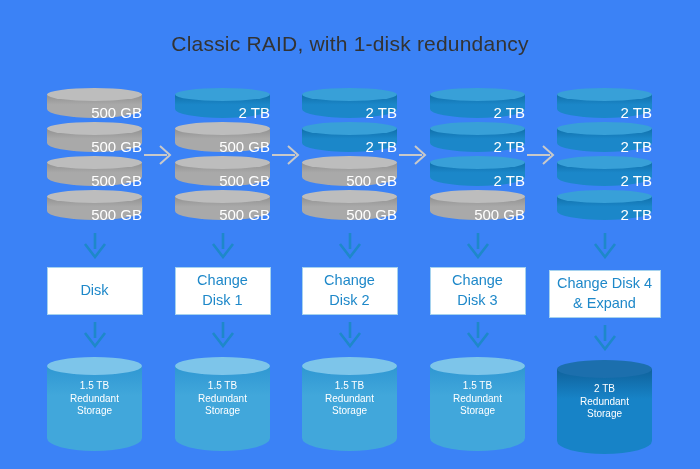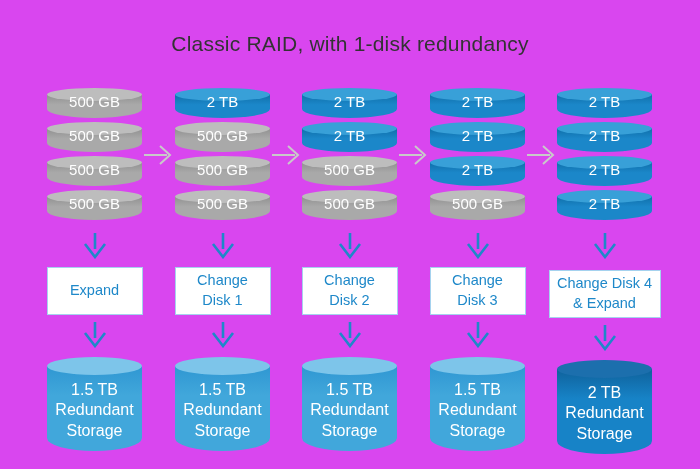--- a/index.html
+++ b/index.html
@@ -1,19 +1,19 @@
 <!DOCTYPE html>
 <html><head>
 <meta charset="utf-8">
 <style>
   html,body { margin:0; padding:0; background:#ffffff; }
   #canvas {
     position:relative;
     width:700px; height:469px;
-    background:#d946ef;
+    background:#3b82f6;
     font-family:"Liberation Sans", sans-serif;
     overflow:hidden;
   }
   .title {
     position:absolute; top:32px; left:0; width:700px;
     text-align:center;
     font-size:21px; color:#333333;
     letter-spacing:0.2px;
   }
   
@@ -34,22 +34,22 @@
   }
   .disk::before {
     content:""; position:absolute; top:0; left:0; right:0; height:13px;
     border-radius:50%; z-index:2;
   }
   .disk .disk-body {
     position:absolute; top:6px; left:0; right:0; bottom:0;
     border-radius:0 0 50% 50% / 0 0 9px 9px;
   }
   .disk .disk-label {
-    position:absolute; top:5px; left:0; width:100%;
-    text-align:center; color:#ffffff; font-size:15px; z-index:3;
+    position:absolute; top:16px; left:0; width:100%;
+    text-align:right; color:#ffffff; font-size:15px; z-index:3;
   }
   .disk--gray::before { background:#bdbdbd; }
   .disk--gray .disk-body { background:linear-gradient(180deg,#8f8f8f 0%,#a9a9a9 45%); }
   .disk--blue::before { background:#38a0d8; }
   .disk--blue .disk-body { background:linear-gradient(180deg,#0f6ea8 0%,#1b87c9 45%); }
 
   
   .down-arrow { flex:none; display:block; }
   .down-arrow--top { margin-top:8px; }
   .down-arrow--bottom { margin-top:6px; }
@@ -81,21 +81,21 @@
   .store::before {
     content:""; position:absolute; top:0; left:0; right:0; height:18px;
     border-radius:50%; z-index:2;
   }
   .store .store-body {
     position:absolute; top:9px; left:0; right:0; bottom:0;
     border-radius:0 0 50% 50% / 0 0 13px 13px;
   }
   .store .store-label {
     position:absolute; top:23px; left:-8px; width:111px;
-    text-align:center; color:#ffffff; font-size:16px; line-height:1.27;
+    text-align:center; color:#ffffff; font-size:10px; line-height:1.27;
     white-space:pre-line; z-index:3;
   }
   .store--light::before { background:#7dc5ea; }
   .store--light .store-body { background:linear-gradient(180deg,#2f97d2 0%,#41a7db 35%); }
   .store--dark::before { background:#1c6fad; }
   .store--dark .store-body { background:linear-gradient(180deg,#0f629c 0%,#1783c7 35%); }
 </style>
 </head>
 <body>
 
@@ -117,21 +117,21 @@
       <div class="disk-label">500 GB</div>
     </div>
     <div class="disk disk--gray">
       <div class="disk-body"></div>
       <div class="disk-label">500 GB</div>
     </div>
     <svg class="down-arrow down-arrow--top" width="26" height="27" viewBox="0 0 26 27">
       <line x1="13" y1="1" x2="13" y2="17" stroke="#1e88c9" stroke-width="2.6"></line>
       <polyline points="3,12 13,25 23,12" fill="none" stroke="#1e88c9" stroke-width="2.6"></polyline>
     </svg>
-    <div class="action-box">Expand</div>
+    <div class="action-box">Disk</div>
     <svg class="down-arrow down-arrow--bottom" width="26" height="27" viewBox="0 0 26 27">
       <line x1="13" y1="1" x2="13" y2="17" stroke="#1e88c9" stroke-width="2.6"></line>
       <polyline points="3,12 13,25 23,12" fill="none" stroke="#1e88c9" stroke-width="2.6"></polyline>
     </svg>
     <div class="store store--light">
       <div class="store-body"></div>
       <div class="store-label">1.5 TB
 Redundant
 Storage</div>
     </div>

